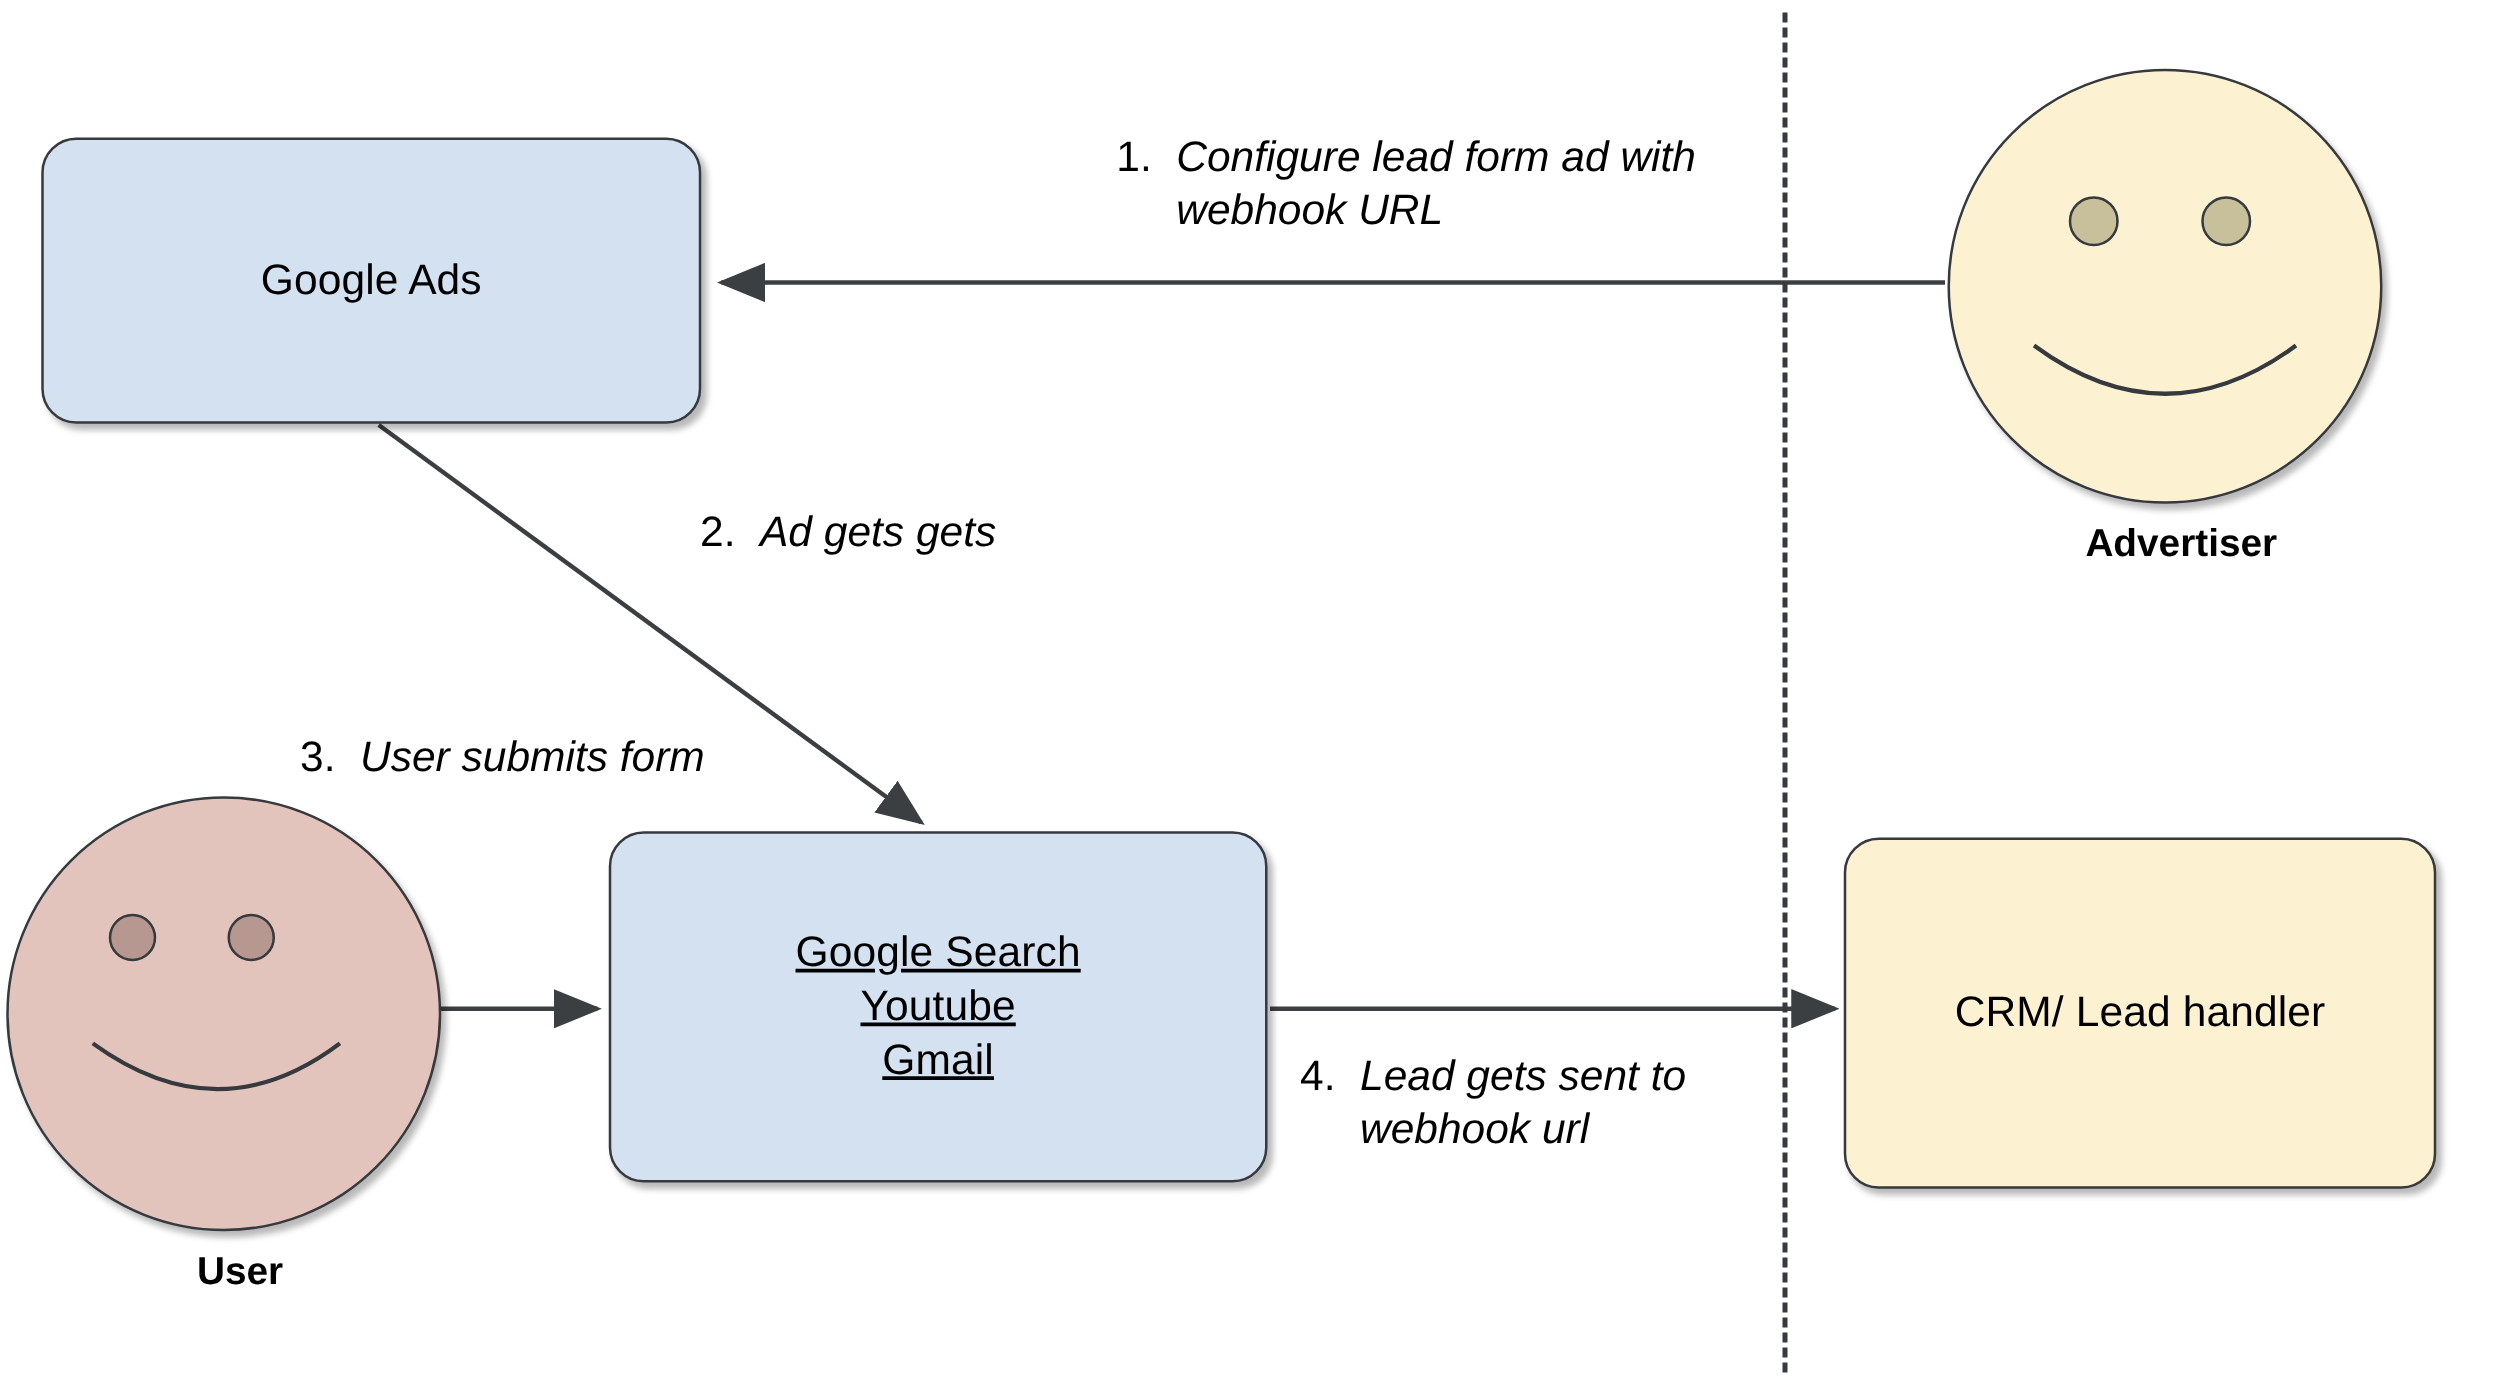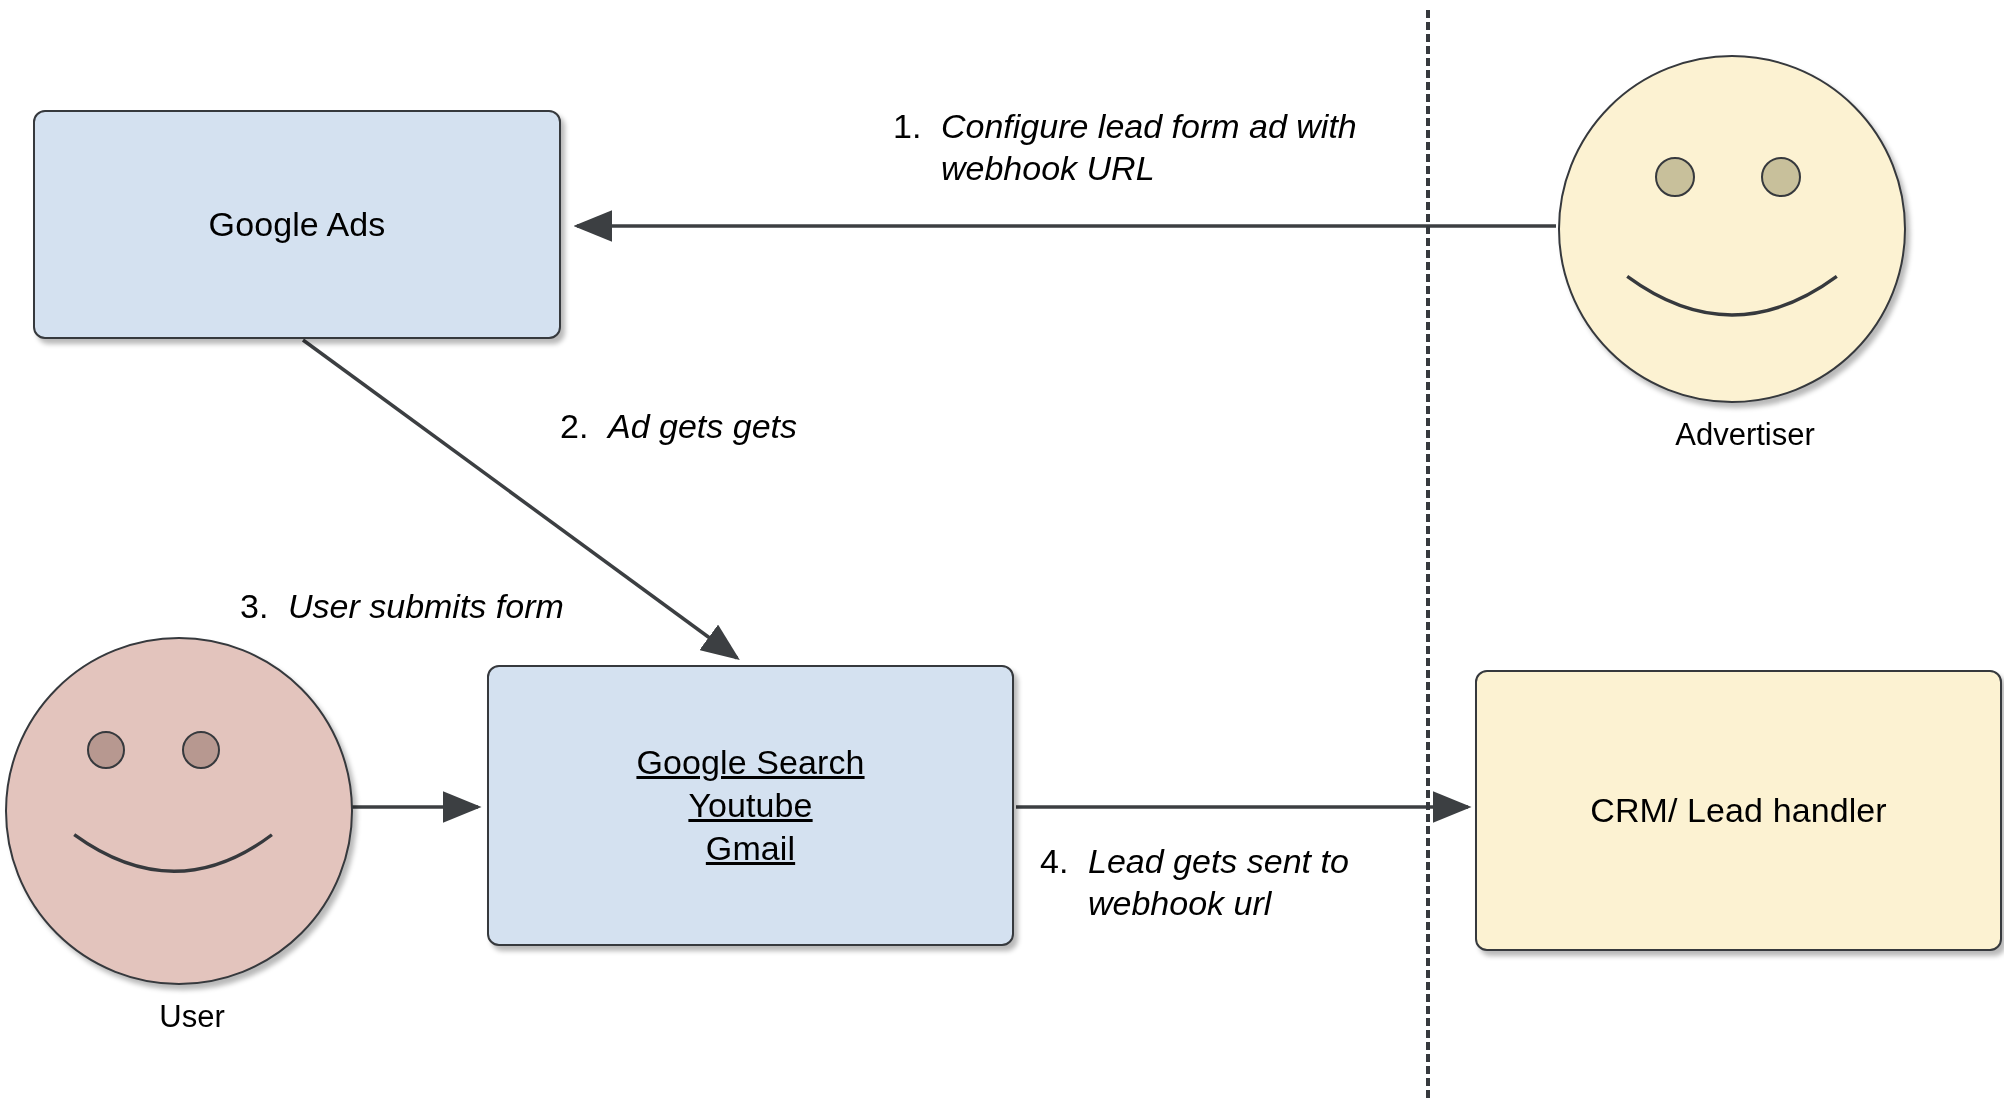--- a/index.html
+++ b/index.html
@@ -25,21 +25,21 @@
     width: 2004px;
     height: 1116px;
     pointer-events: none;
   }
 
   
   .node-box {
     position: absolute;
     box-sizing: border-box;
     border: 2px solid #36393d;
-    border-radius: 12px;
+    border-radius: 28px;
     display: flex;
     align-items: center;
     justify-content: center;
     text-align: center;
     box-shadow: 4px 5px 5px rgba(0,0,0,0.28);
   }
   .node-box .node-label {
     font-size: 34px;
     line-height: 1.26;
     color: #000000;
@@ -52,21 +52,21 @@
   #node-google-ads {
     left: 33px;  top: 110px;
     width: 528px; height: 229px;
   }
   #node-google-properties {
     left: 487px; top: 665px;
     width: 527px; height: 281px; text-decoration: underline;
   }
   #node-crm {
     left: 1475px; top: 670px;
-    width: 527px; height: 281px;
+    width: 474px; height: 281px;
   }
 
   
   .actor {
     position: absolute;
   }
   .actor-face {
     position: relative;
     box-sizing: border-box;
     border: 2px solid #36393d;
@@ -85,21 +85,21 @@
     top: 0;
     width: 100%;
     height: 100%;
   }
   .actor-name {
     position: absolute;
     left: 0;
     width: 100%;
     text-align: center;
     font-size: 31px;
-    font-weight: normal;
+    font-weight: bold;
     color: #000000;
   }
 
   #actor-advertiser { left: 1558px; top: 55px; width: 374px; height: 420px; }
   #actor-advertiser .actor-face {
     width: 348px; height: 348px;
     background: #fcf2d2;
   }
   #actor-advertiser .actor-eye { background: #c8c09b; }
   #actor-advertiser .eye-left  { left: 95px; top: 100px; width: 40px; height: 40px; }

